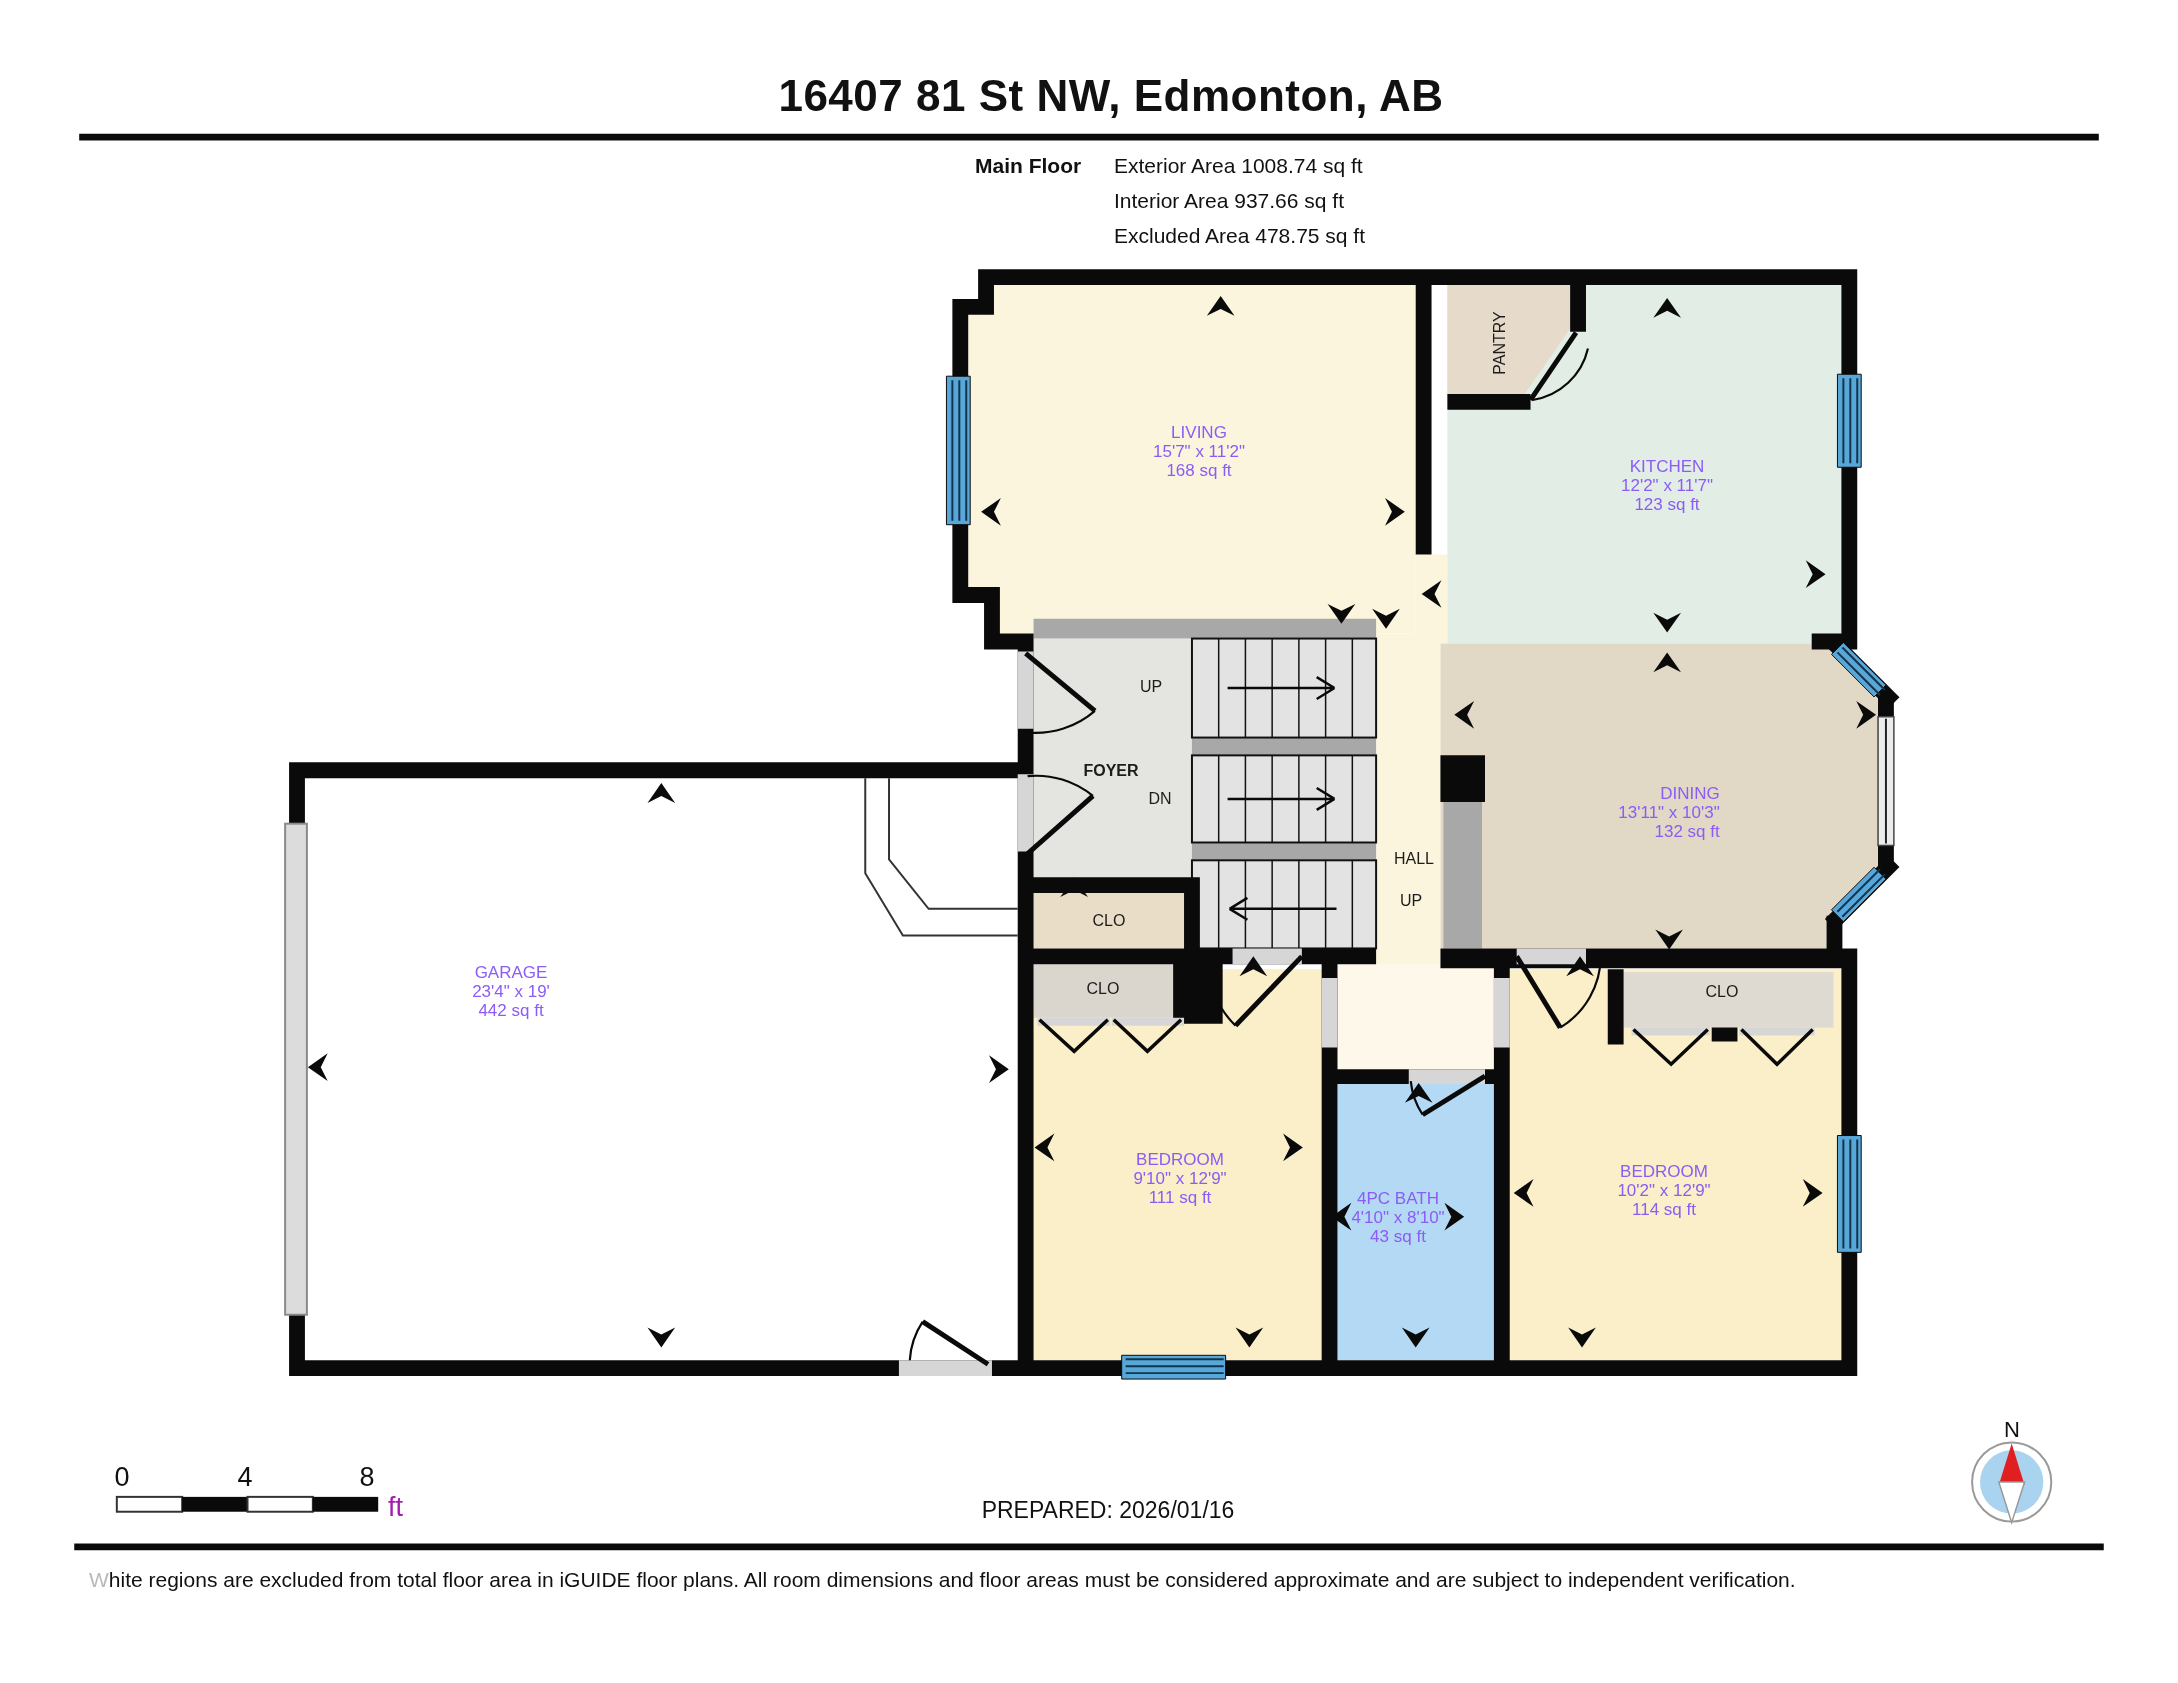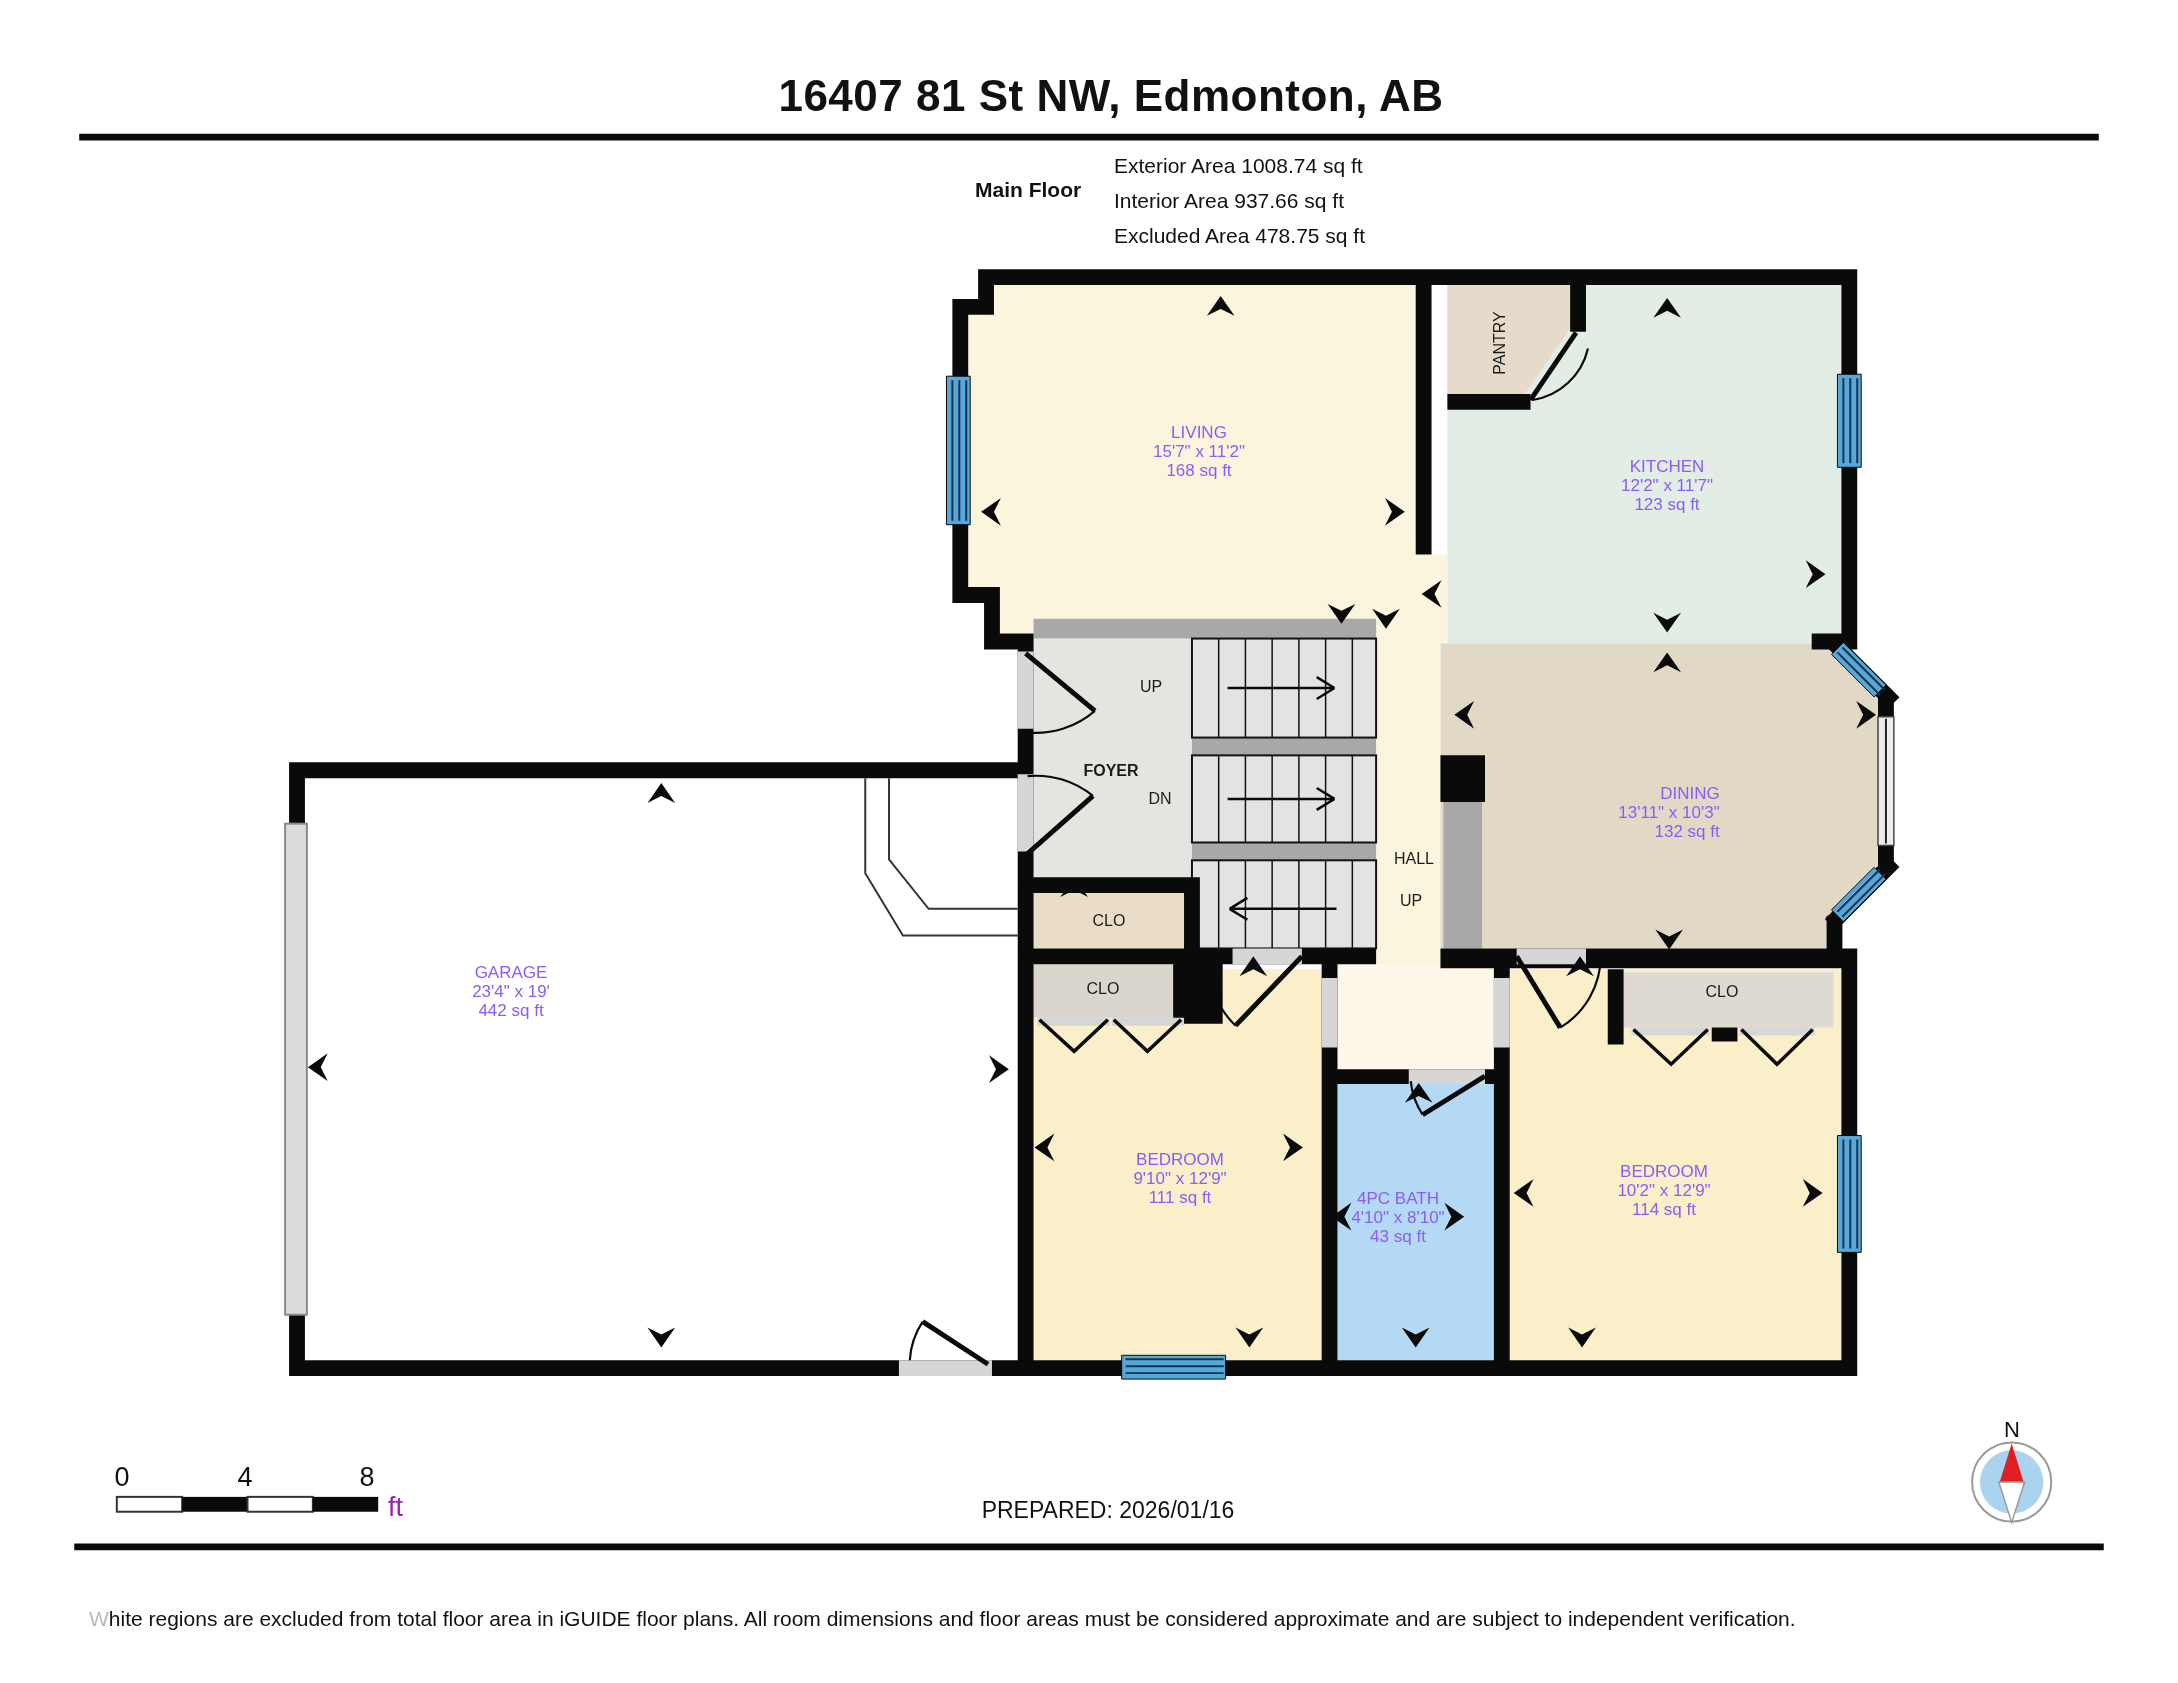--- a/index.html
+++ b/index.html
@@ -1,30 +1,30 @@
 <!DOCTYPE html>
 <html><head>
 <meta charset="utf-8">
 <style>
   html,body{margin:0;padding:0;background:#fff;}
   .page{position:relative;width:2178px;height:1683px;background:#ffffff;overflow:hidden;
         font-family:"Liberation Sans",sans-serif;color:#111;padding-left:44px;}
   .abs{position:absolute;}
   .title{left:0;right:0;top:71px;text-align:center;font-size:44px;font-weight:bold;letter-spacing:0.5px;}
-  .floor-label{left:975px;top:154px;font-size:21px;font-weight:bold;margin-top:24px;}
+  .floor-label{left:975px;top:154px;font-size:21px;font-weight:bold;}
   .area-line{left:1114px;font-size:21px;}
   .rlabel{transform:translate(-50%,-50%);text-align:center;font-size:17px;line-height:19px;
           color:#8b5cf6;white-space:nowrap;}
   .slabel{transform:translate(-50%,-50%);font-size:16px;color:#1c1c1c;white-space:nowrap;}
   .rot{transform:translate(-50%,-50%) rotate(-90deg);}
   .scale-num{transform:translate(-50%,-50%);font-size:27px;color:#111;}
   .scale-unit{font-size:27px;color:#a21caf;}
   .prepared{left:1108px;top:1489px;transform:translateX(-50%);font-size:23px;margin-top:8px;}
   .north{left:2012px;top:1430px;transform:translate(-50%,-50%);font-size:22px;}
-  .footer-text{left:89px;top:1568px;font-size:21px;margin-top:39px;}
+  .footer-text{left:89px;top:1568px;font-size:21px;}
   .footer-text .lead{color:#b9b9b9;}
   svg{position:absolute;left:0;top:0;}
 </style>
 </head>
 <body>
 
 <div class="page">
 
   <svg width="2178" height="1683" viewBox="0 0 2200 1700">
 

